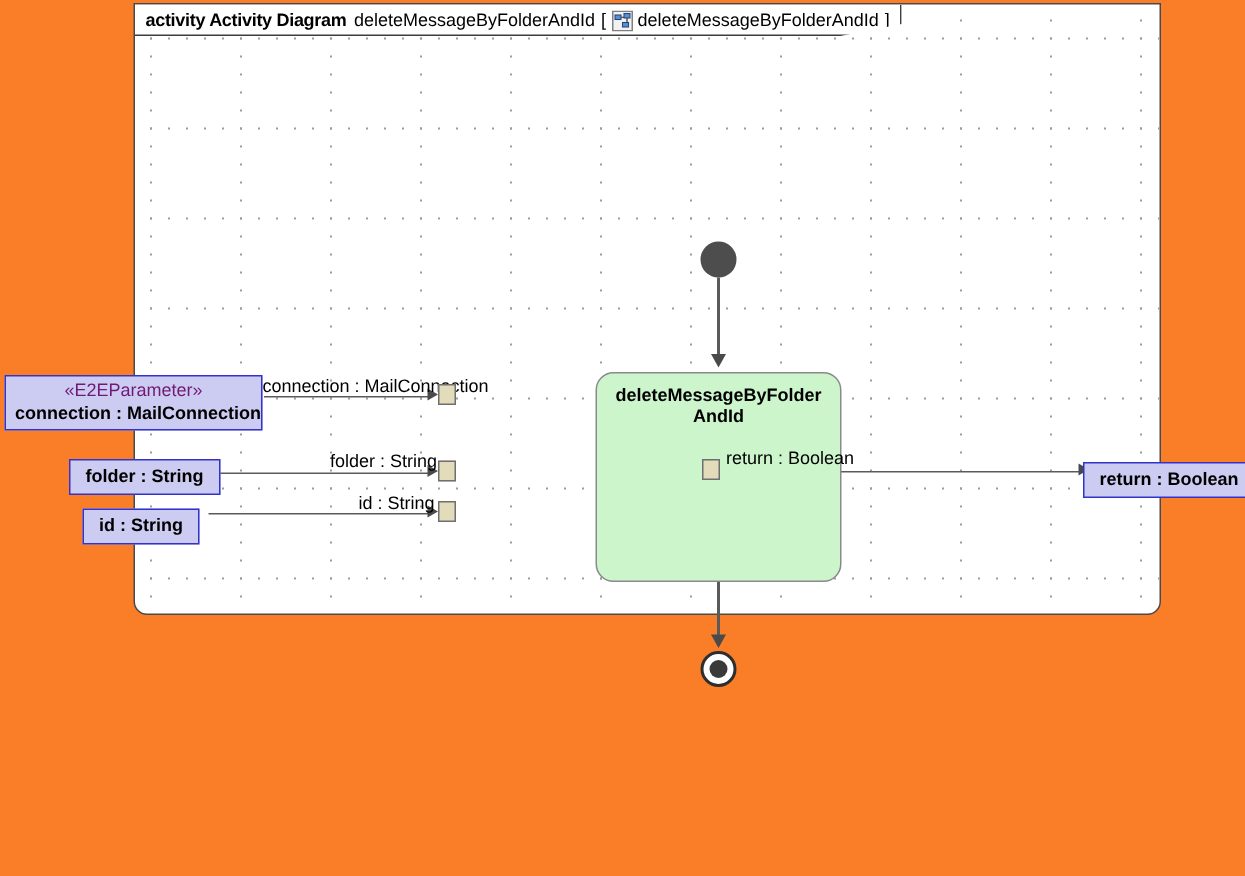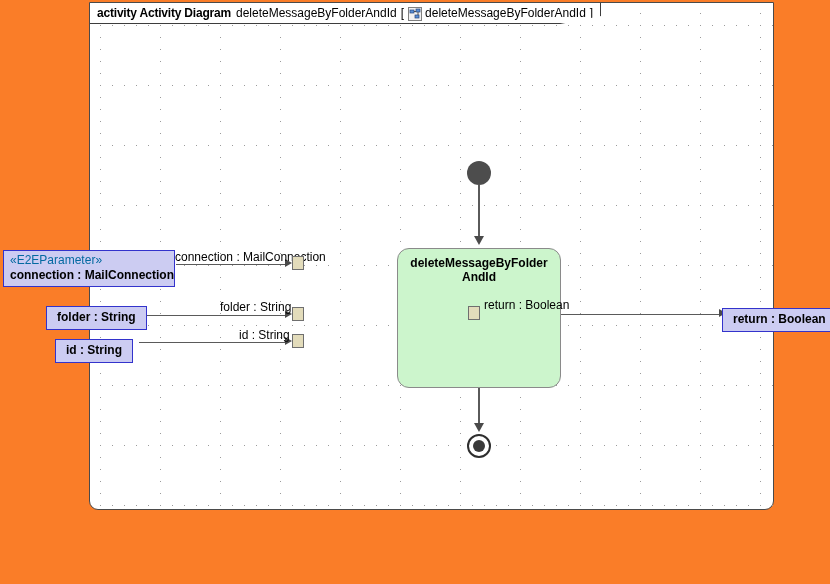--- a/index.html
+++ b/index.html
@@ -15,21 +15,21 @@
     overflow: hidden;
     font-family: "Liberation Sans", sans-serif;
   }
 
   
   #frame {
     position: absolute;
     left: 89px;
     top: 2px;
     width: 685px;
-    height: 508px;
+    height: 408px;
     background: #ffffff;
     border: 1px solid #4a4a4a;
     border-radius: 0 0 9px 9px;
     box-sizing: border-box;
   }
   #grid {
     position: absolute;
     left: 0; top: 0;
     width: 100%;
     height: 100%;
@@ -123,22 +123,22 @@
     background: #ccccf2;
     border: 1px solid #3333cc;
     box-sizing: border-box;
     font-size: 12px;
     color: #000;
     z-index: 6;
     white-space: nowrap;
   }
   .pbox .stereo {
     display: block;
-    text-align: left;
-    color: #0369a1;
+    text-align: center;
+    color: #701a75;
     padding: 2px 6px 0 6px;
     line-height: 14px;
   }
   .pbox .pname {
     display: block;
     text-align: center;
     font-weight: bold;
     padding: 1px 6px 3px 6px;
     line-height: 15px;
   }

